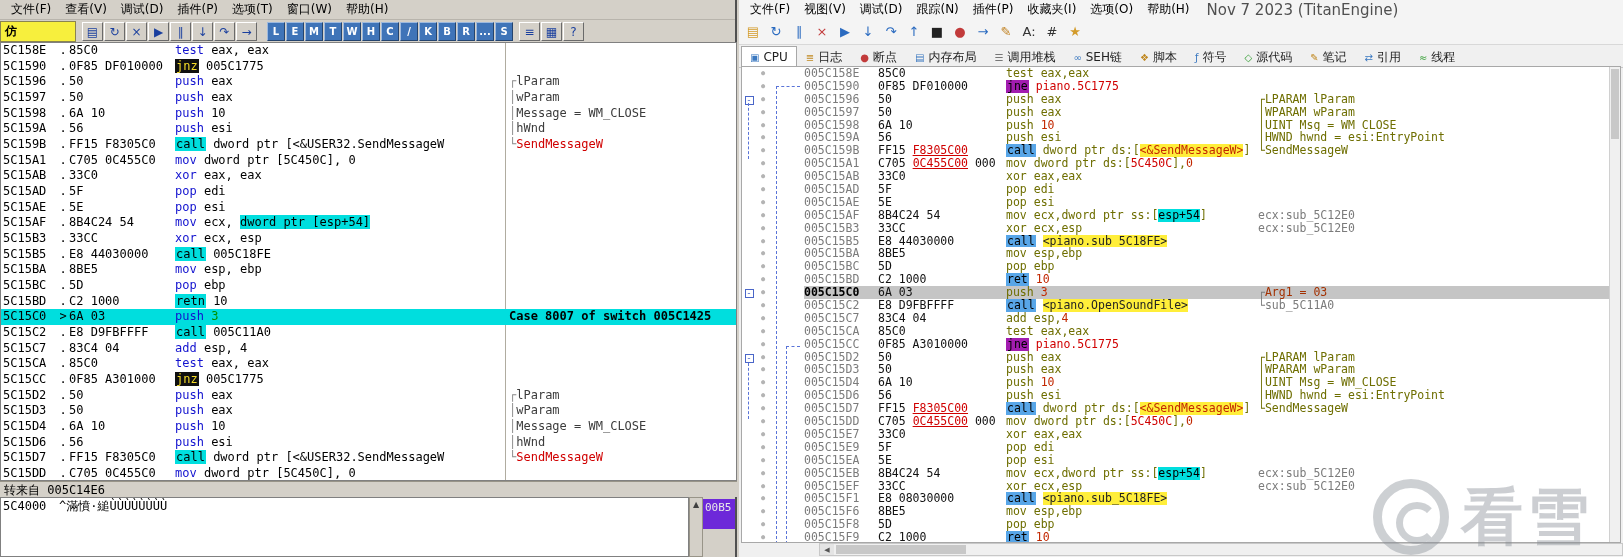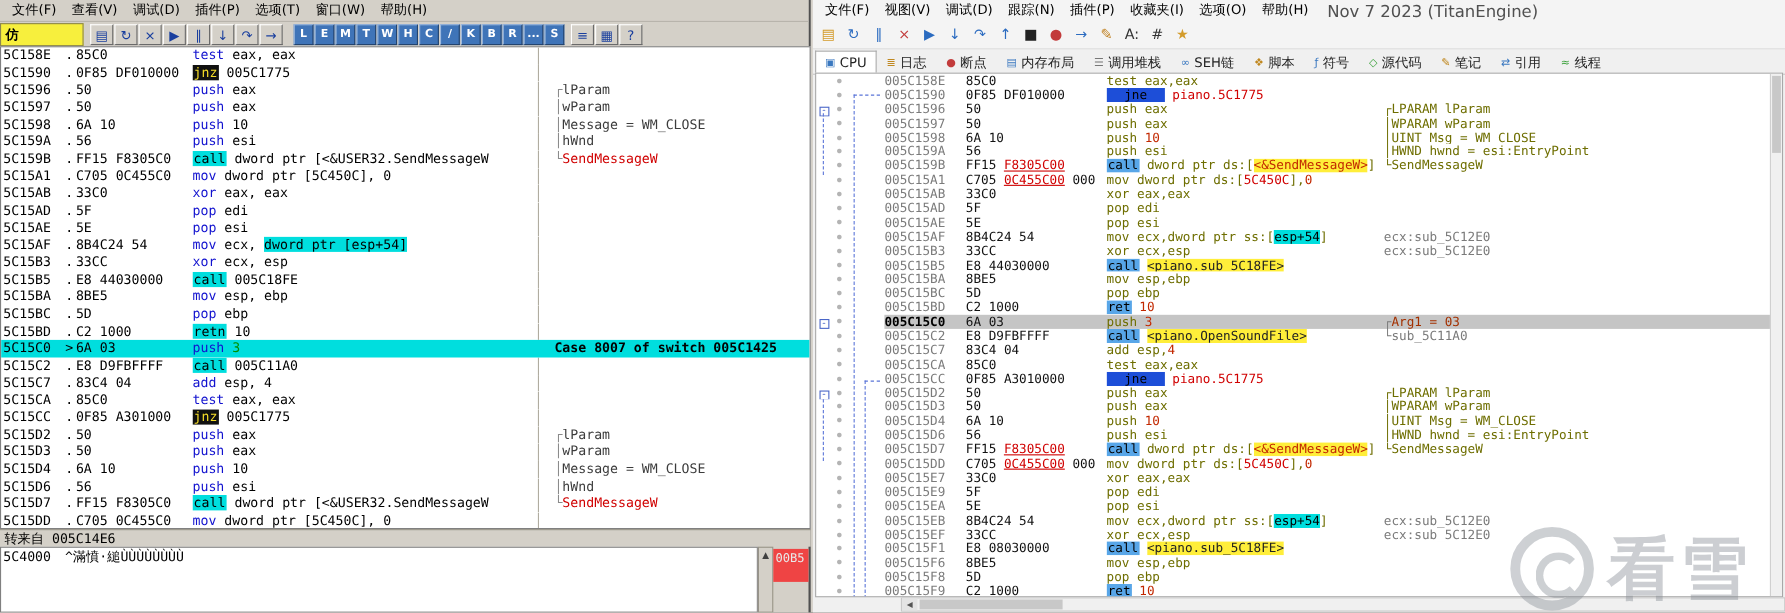--- a/index.html
+++ b/index.html
@@ -27,21 +27,21 @@
         border-color:#9db9de #24446e #24446e #9db9de;box-sizing:border-box;white-space:nowrap;overflow:hidden;}
   #ldisasm{position:absolute;left:0;top:42px;width:737px;height:439px;background:#fff;
            border:1px solid #808080;box-sizing:border-box;overflow:hidden;}
   .lrow{display:flex;height:15.68px;line-height:15.68px;font-family:"DejaVu Sans Mono",monospace;
         font-size:12px;white-space:pre;overflow:hidden;}
   .lrow.sel{background:#00dede;}
   .l-addr{width:54px;flex:none;padding-left:2px;color:#000;}
   .l-mark{width:12px;flex:none;text-align:center;color:#000;}
   .l-bytes{width:106px;flex:none;overflow:hidden;color:#000;}
   .l-ins{width:314px;flex:none;overflow:hidden;}
-  .l-cmt{flex:1;border-left:1px solid #b0aca0;padding-left:14px;overflow:hidden;}
+  .l-cmt{flex:1;border-left:1px solid #b0aca0;padding-left:3px;overflow:hidden;margin-left:16px;}
   .lrow.sel .l-cmt{border-left-color:#00dede;}
   .tk-m{color:#1212cf;}
   .tk-j{color:#f5dc28;background:#101010;padding:0 1px;}
   .tk-c{color:#000;background:#00dede;padding:0 1px;}
   .tk-o{color:#000;}
   .tk-g{color:#009000;}
   .tk-hl{background:#00dede;color:#000;}
   .tk-t{color:#8a8a8a;}
   .tk-cm{color:#3c3c3c;}
   .tk-cr{color:#d00000;}
@@ -52,21 +52,21 @@
   #ldump{position:absolute;left:0;top:497px;width:689px;height:60px;background:#fff;
          border:1px solid #808080;box-sizing:border-box;overflow:hidden;}
   .drow{display:flex;height:16px;line-height:16px;font-family:"DejaVu Sans Mono",monospace;
         font-size:12px;white-space:pre;}
   .d-addr{width:56px;padding-left:2px;color:#000;flex:none;}
   .d-bytes{width:368px;flex:none;color:#000;}
   .d-ascii{flex:1;color:#000;overflow:hidden;}
   #ldumpsb{position:absolute;left:689px;top:497px;width:14px;height:60px;background:#d4d0c8;
            border:1px solid #989488;box-sizing:border-box;font-size:8px;text-align:center;
            color:#404040;padding-top:2px;}
-  #lregbox{position:absolute;left:703px;top:499px;width:32px;height:30px;background:#ef4444;
+  #lregbox{position:absolute;left:703px;top:499px;width:32px;height:30px;background:#6d28d9;
            color:#e8e8e8;font-family:"DejaVu Sans Mono",monospace;font-size:11px;
            padding:2px 0 0 2px;box-sizing:border-box;}
 
   
   #rwin{position:absolute;left:739px;top:0;width:884px;height:557px;background:#f0f0f0;}
   #rmenu{height:19px;display:flex;align-items:center;font-size:12px;padding-left:4px;background:#f4f4f4;}
   #rbuild{margin-left:10px;font-size:15px;color:#505050;white-space:nowrap;}
   #rtoolbar{height:25px;display:flex;align-items:center;gap:3px;padding-left:4px;
             border-bottom:1px solid #d8d8d8;background:#f4f4f4;}
   .ricon{width:20px;height:20px;display:flex;align-items:center;justify-content:center;font-size:13px;}
@@ -93,21 +93,21 @@
   .r-ins{width:252px;flex:none;overflow:hidden;}
   .r-cmt{flex:1;overflow:hidden;}
   .tk-rm{color:#6e6e00;}
   .tk-ro{color:#6e6e00;}
   .tk-rb{color:#111;}
   .tk-rn{color:#c22800;}
   .tk-rs{color:#d00000;}
   .tk-ru{color:#d00000;text-decoration:underline;}
   .tk-ry{background:#ffee3a;color:#222;}
   .tk-rsy{background:#ffee3a;color:#c22800;}
-  .tk-rj{background:#1d4ed8;color:#000;padding:0 16px;}
+  .tk-rj{background:#a21caf;color:#000;padding:0 1px;}
   .tk-rc{background:#58a6e8;color:#000;padding:0 1px;}
   .tk-rh{background:#00dede;color:#000;}
   .tk-gc{color:#6e6e00;}
   .tk-gg{color:#7b7b7b;}
   .tk-gr{color:#a33000;}
   .jline{position:absolute;border-left:1px dashed #5a74d8;width:0;pointer-events:none;}
   .jlineh{position:absolute;border-top:1px dashed #5a74d8;height:0;pointer-events:none;}
   #jl1{left:34px;top:19px;height:458px;}
   #jl2{left:44px;top:279px;height:198px;}
   #jh1{left:34px;top:19px;width:24px;}

